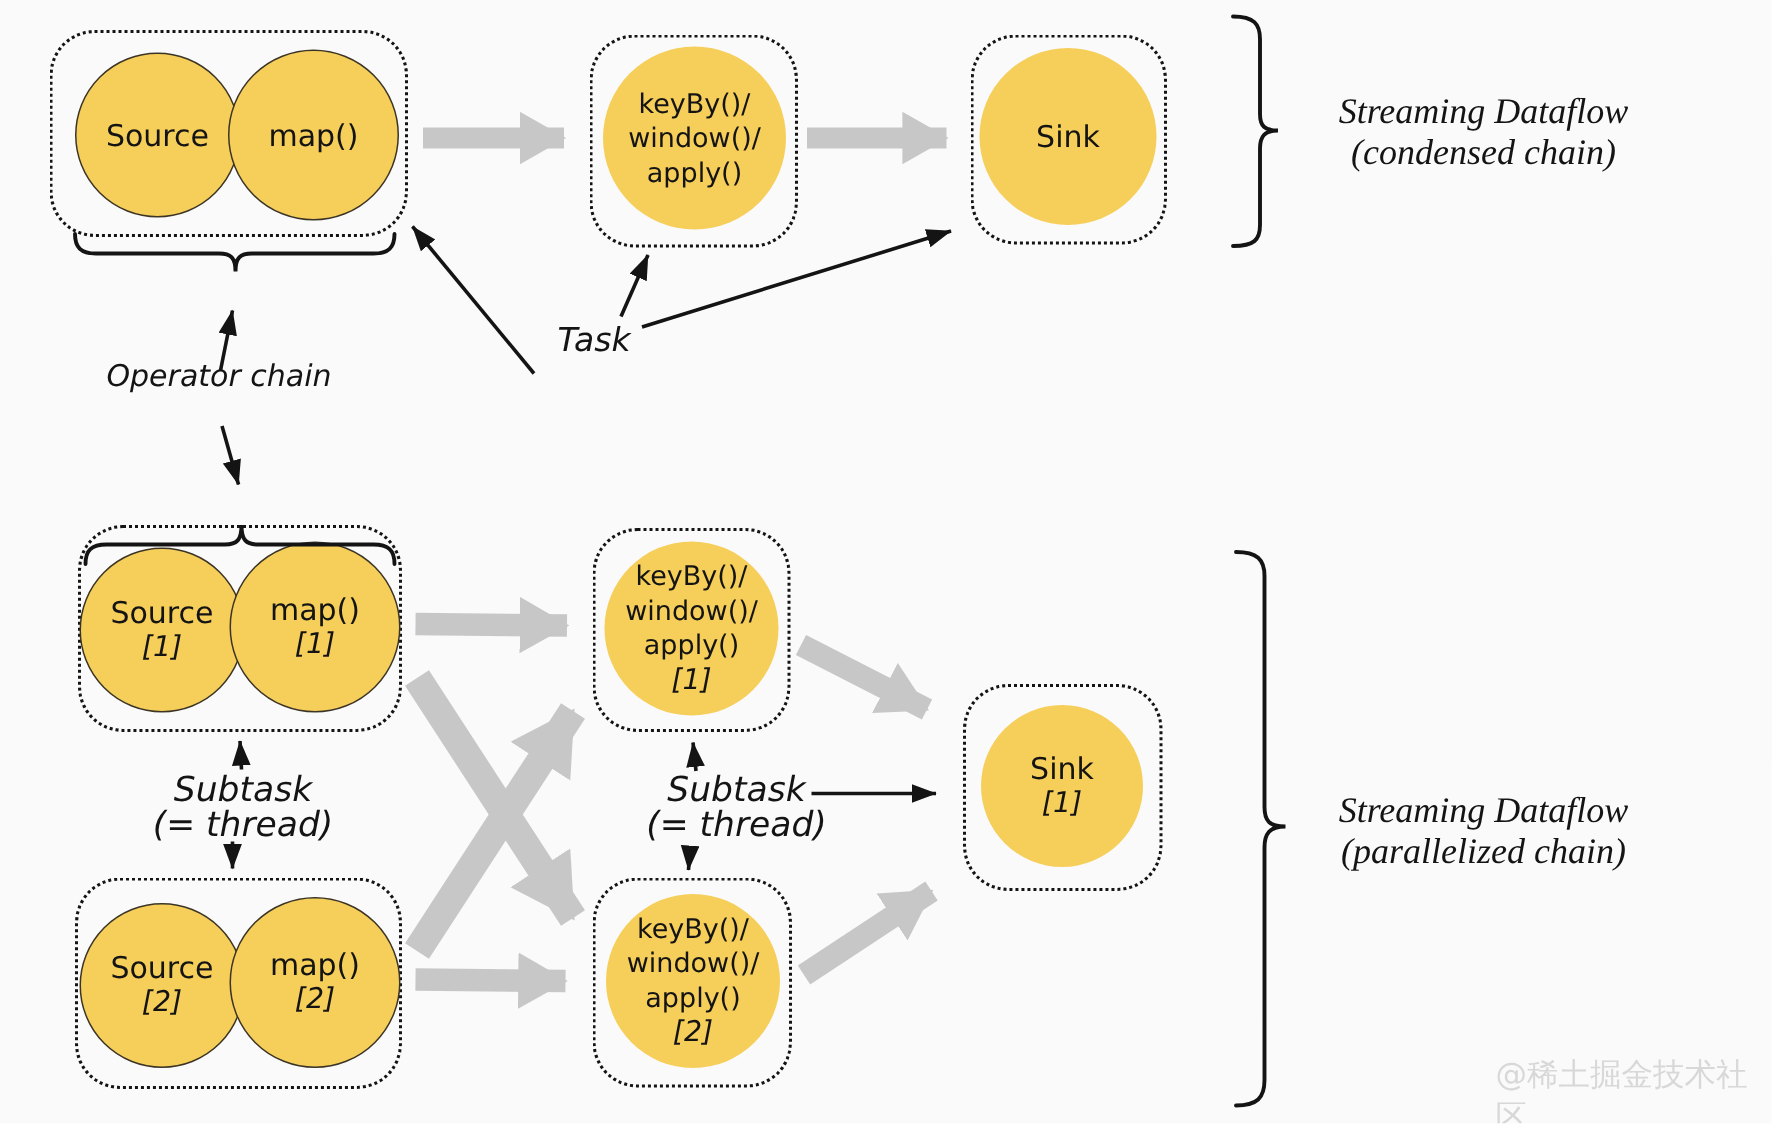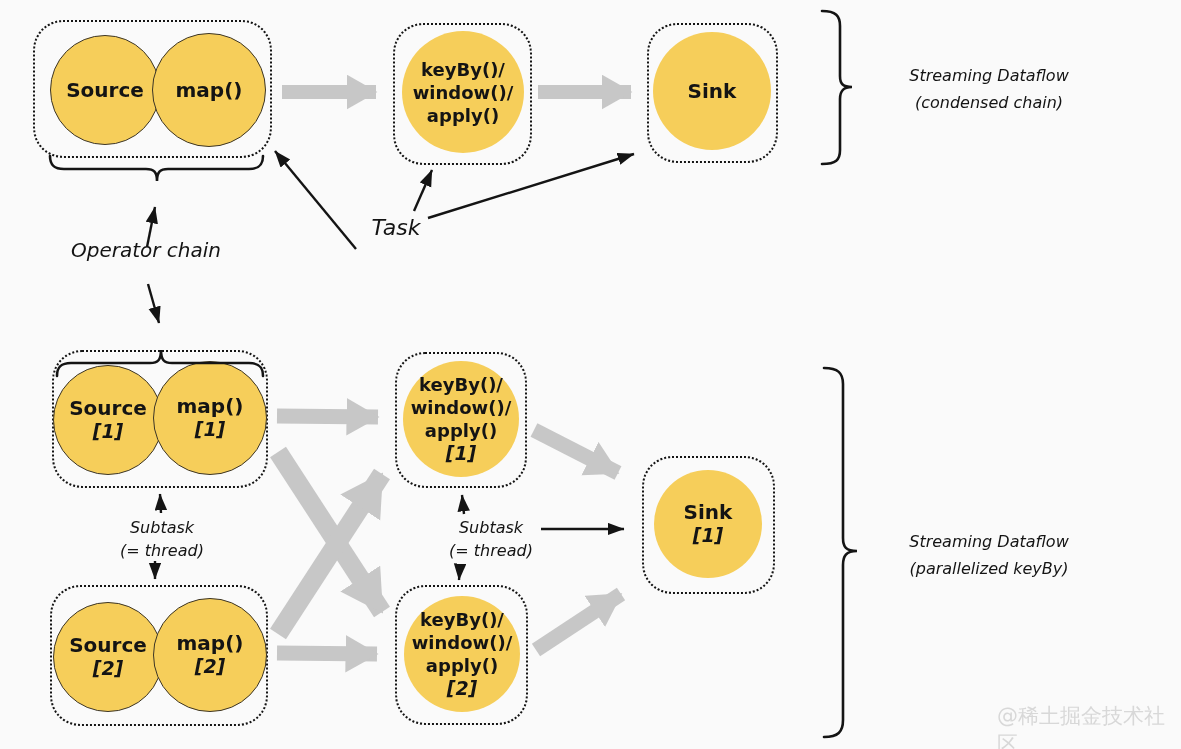--- a/index.html
+++ b/index.html
@@ -10,31 +10,31 @@
   .canvas{
     position:relative; width:1181px; height:749px; overflow:hidden;
     background:var(--bg); color:var(--ink);
     font-family:"DejaVu Sans","Liberation Sans",sans-serif;
   }
   .layer{position:absolute; left:0; top:0; z-index:5; pointer-events:none;}
   .dotted-box{position:absolute; border:2.5px dotted var(--ink); border-radius:30px; z-index:1; box-sizing:border-box;}
   .node{
     position:absolute; border-radius:50%; background:var(--node-fill);
     display:flex; flex-direction:column; align-items:center; justify-content:center;
-    text-align:center; z-index:2; box-sizing:border-box; line-height:23px; font-size:20px;font-weight:bold;
+    text-align:center; z-index:2; box-sizing:border-box; line-height:23px; font-size:20px;
   }
   .node.outlined{border:1.6px solid var(--node-stroke);}
   .node.ontop{z-index:3;}
   .node .idx{font-style:italic; font-size:19px;}
   .node .fn{font-size:18px;}
   .lbl{position:absolute; z-index:6; font-style:italic; text-align:center;}
   .lbl-task{font-size:22px;font-style:italic;}
   .lbl-opchain{font-size:20px;}
-  .lbl-subtask{font-size:16px; line-height:23px;}
-  .lbl-bracket{font-size:16px; line-height:27px;}
+  .lbl-subtask{font-size:23px; line-height:23px;}
+  .lbl-bracket{font-size:24px; line-height:27px;font-family:Liberation Serif, serif;}
   .watermark{position:absolute; z-index:6; font-size:21px; color:var(--watermark); font-style:normal;}
   .thin{stroke:var(--ink); stroke-width:2.4; fill:none;}
   .thick{stroke:var(--arrow-gray); fill:none;}
   .brace{stroke:var(--ink); stroke-width:2.6; fill:none; stroke-linecap:round;}
   #mBlack path{fill:var(--ink);}
   #mGray path{fill:var(--arrow-gray);}
 </style>
 </head>
 <body>
 
@@ -151,18 +151,18 @@
     <div>Subtask</div>
     <div>(= thread)</div>
   </div>
   <div class="lbl lbl-subtask" style="left:421px; top:516px; width:140px;">
     <div>Subtask</div>
     <div>(= thread)</div>
   </div>
 
   <div class="lbl lbl-bracket" style="left:858px; top:528px; width:262px;">
     <div>Streaming Dataflow</div>
-    <div>(parallelized keyBy)</div>
+    <div>(parallelized chain)</div>
   </div>
 
   <div class="watermark" style="left:997px; top:702px;">@稀土掘金技术社区</div>
 
 </div>
 
 </body></html>

